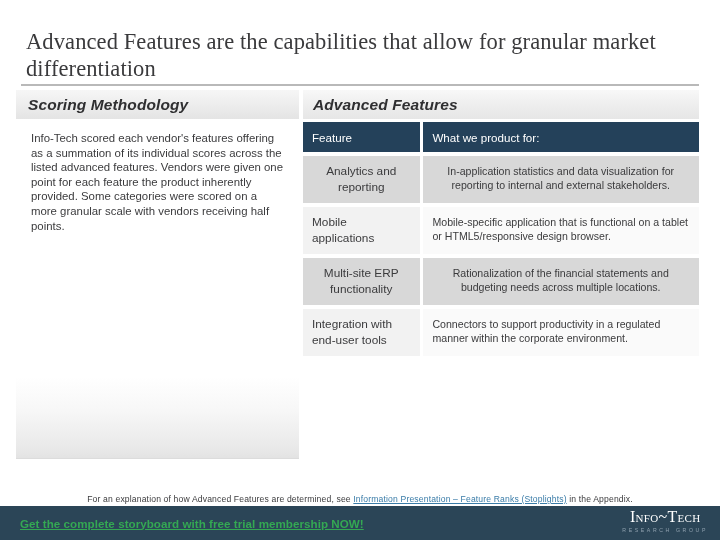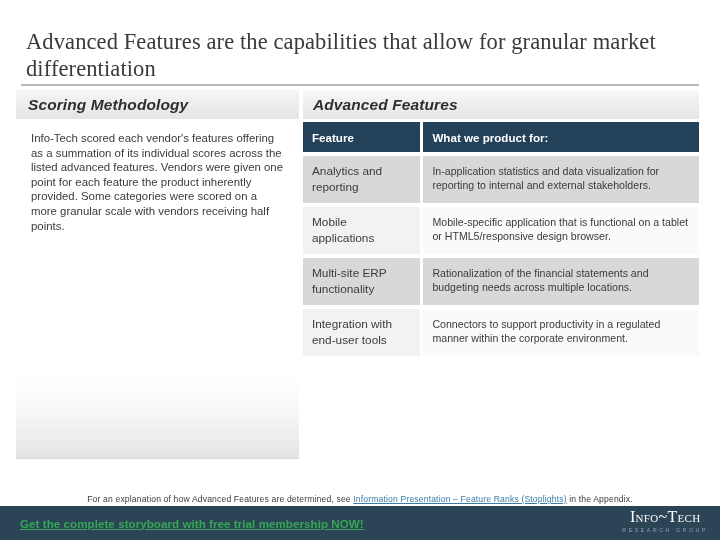--- a/index.html
+++ b/index.html
@@ -101,30 +101,30 @@
     padding: 8px 10px 8px 9px;
     box-sizing: border-box;
   }
   .col-feature { width: 118px; }
   .col-desc    { width: 278px; }
 
   .th-cell {
     background: #24415a;
     color: #ffffff;
     font-size: 11.6px;
-    font-weight: bold;
+    font-weight: normal;
     text-align: left;
     height: 30px;
     vertical-align: middle !important;
     padding-top: 0 !important;
     padding-bottom: 0 !important;
   }
   .th-gap { width: 3px; padding: 0 !important; background: #ffffff; }
 
-  .row-gray  .cell { background: #d8d8d8; }
+  .row-gray  .cell { background: #d8d8d8; text-align: center; }
   .row-white .cell { background: #f2f2f2; }
   .row-white .cell.desc { background: #fafafa; }
   .row-gray  .cell.desc { background: #d8d8d8; }
 
   .cell-gap { width: 3px; padding: 0 !important; background: #ffffff; }
   .row-spacer td { height: 4px; padding: 0 !important; background: #ffffff; }
 
   .feature-name {
     font-size: 11.8px;
     line-height: 15.5px;

